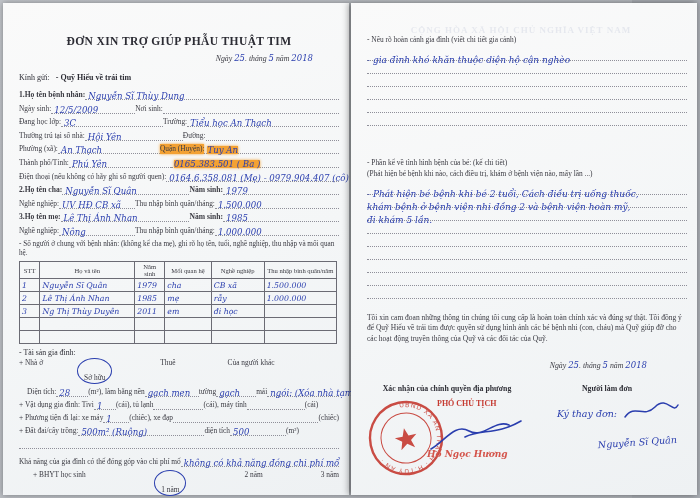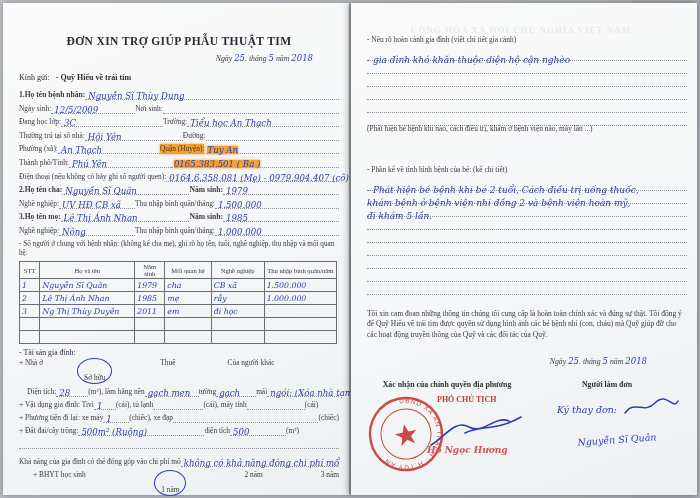--- a/index.html
+++ b/index.html
@@ -52,21 +52,21 @@
   .rule .hw{font-size:9px;}
   .decl{font-size:7.5px;color:#3a3a42;line-height:1.38;margin-top:14px;}
   .signs{display:flex;margin-top:14px;}
   .signcol{flex:1;text-align:center;font-size:7.8px;font-weight:bold;color:#2c2c34;}
   .stampwrap{position:relative;height:92px;}
   .stamp-title{color:#c53a31;font-weight:bold;font-size:8px;position:absolute;left:70px;top:6px;}
   .stamp-name{color:#d4544b;font-family:"DejaVu Serif",serif;font-style:italic;
               font-weight:bold;font-size:9px;position:absolute;left:60px;top:56px;}
   .stamp{position:absolute;left:-4px;top:2px;opacity:.9;transform:rotate(-12deg);}
   .sig-blue{position:absolute;}
-  .signer{position:absolute;right:6px;top:8px;text-align:center;}
+  .signer{position:absolute;right:6px;top:8px;text-align:right;}
   .signer .hw{font-size:9.5px;}
   .signer-name{margin-top:16px;margin-right:4px;transform:rotate(-4deg);}
   .bleed{position:absolute;top:22px;left:40px;width:260px;text-align:center;
          font-weight:bold;font-size:9px;color:rgba(70,90,150,.10);letter-spacing:1px;}
 </style>
 </head>
 <body>
 
 <div class="scan">
 
@@ -342,22 +342,22 @@
       <div class="bleed">CỘNG HÒA XÃ HỘI CHỦ NGHĨA VIỆT NAM</div>
 
       <div class="rlabel" style="margin-top:26px">- Nêu rõ hoàn cảnh gia đình (viết chi tiết gia cảnh)</div>
       <div class="rule"><i class="hw">- gia đình khó khăn thuộc diện hộ cận nghèo</i></div>
       <div class="rule"></div>
       <div class="rule"></div>
       <div class="rule"></div>
       <div class="rule"></div>
       <div class="rule"></div>
 
+      <div class="rlabel" style="margin-top:32px">- Phần kể về tình hình bệnh của bé: (kể chi tiết)</div>
       <div class="rlabel" style="margin-top:-2px">(Phát hiện bé bệnh khi nào, cách điều trị, khám ở bệnh viện nào, mấy lần ...)</div>
-      <div class="rlabel" style="margin-top:32px">- Phần kể về tình hình bệnh của bé: (kể chi tiết)</div>
 
       <div class="rule"><i class="hw">- Phát hiện bé bệnh khi bé 2 tuổi, Cách điều trị uống thuốc,</i></div>
       <div class="rule"><i class="hw">khám bệnh ở bệnh viện nhi đồng 2 và bệnh viện hoàn mỹ,</i></div>
       <div class="rule"><i class="hw">đi khám  5 lần.</i></div>
       <div class="rule"></div>
       <div class="rule"></div>
       <div class="rule"></div>
       <div class="rule"></div>
       <div class="rule"></div>
       <div class="rule"></div>

